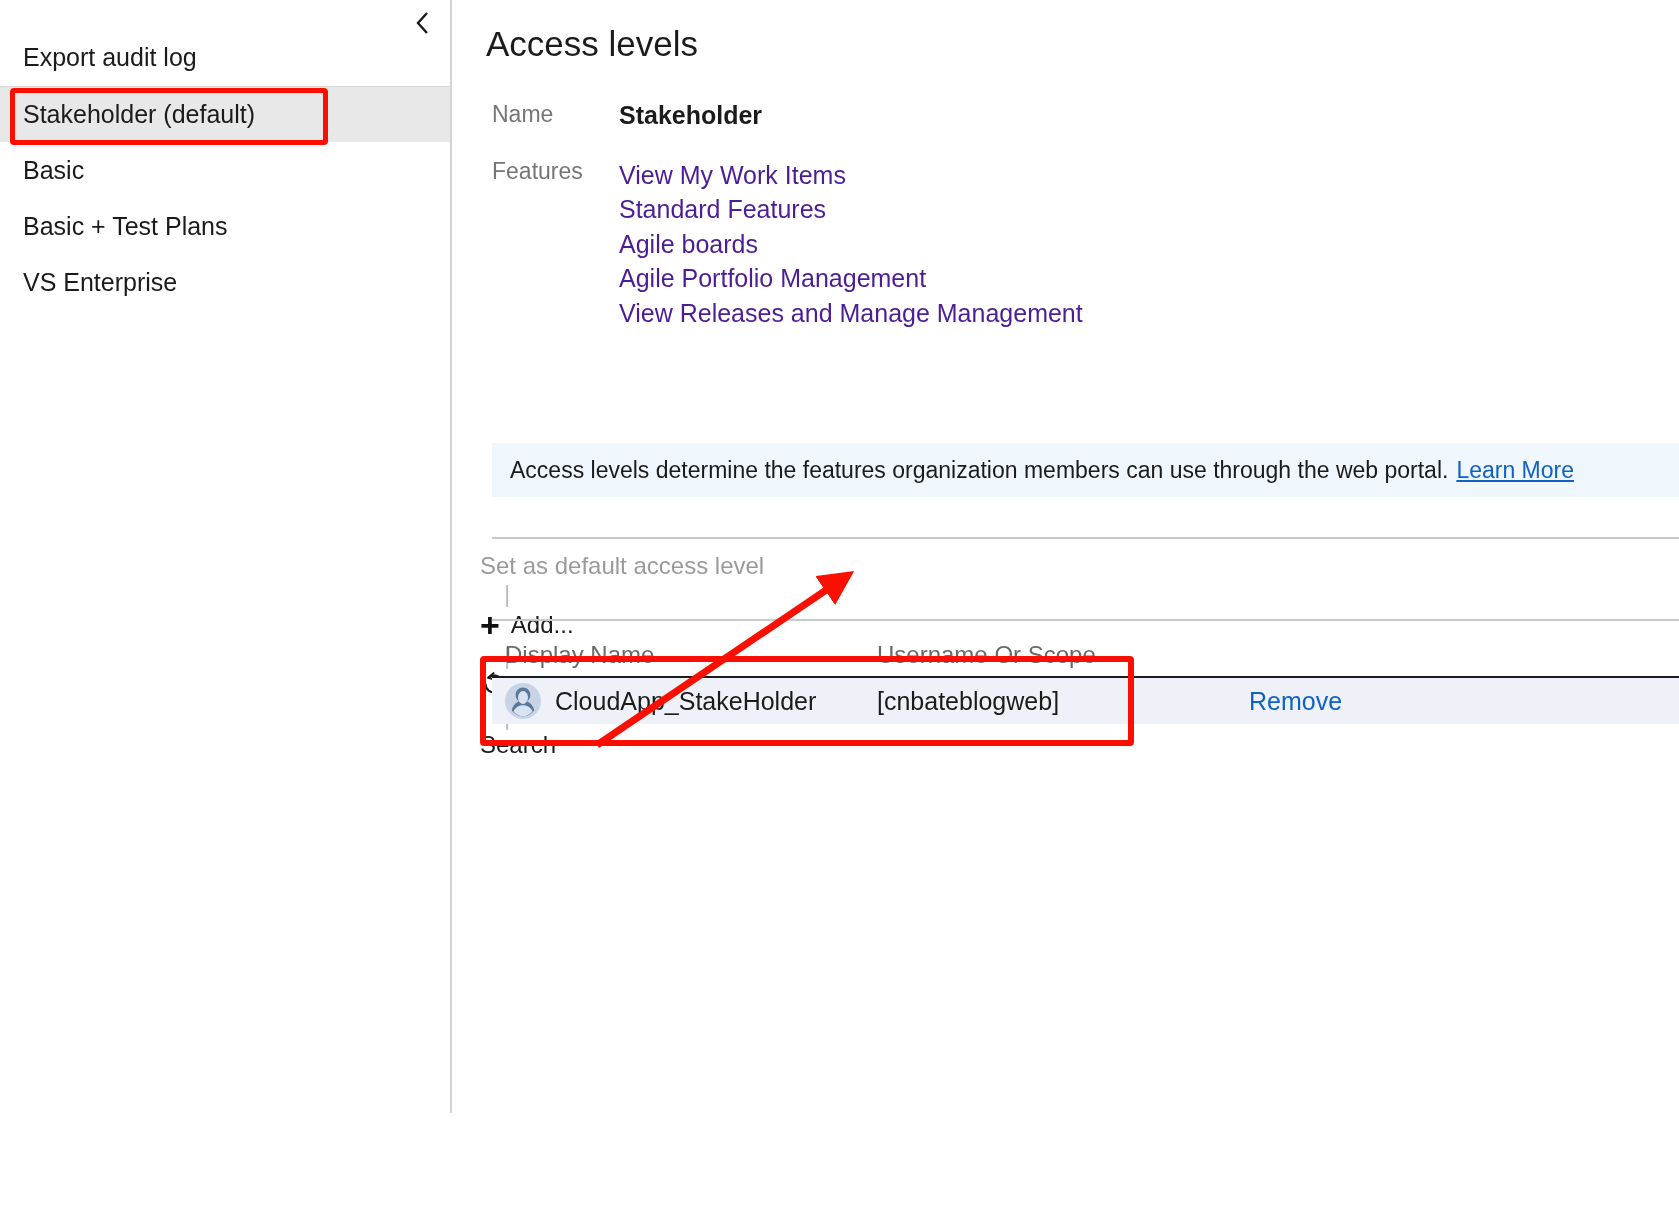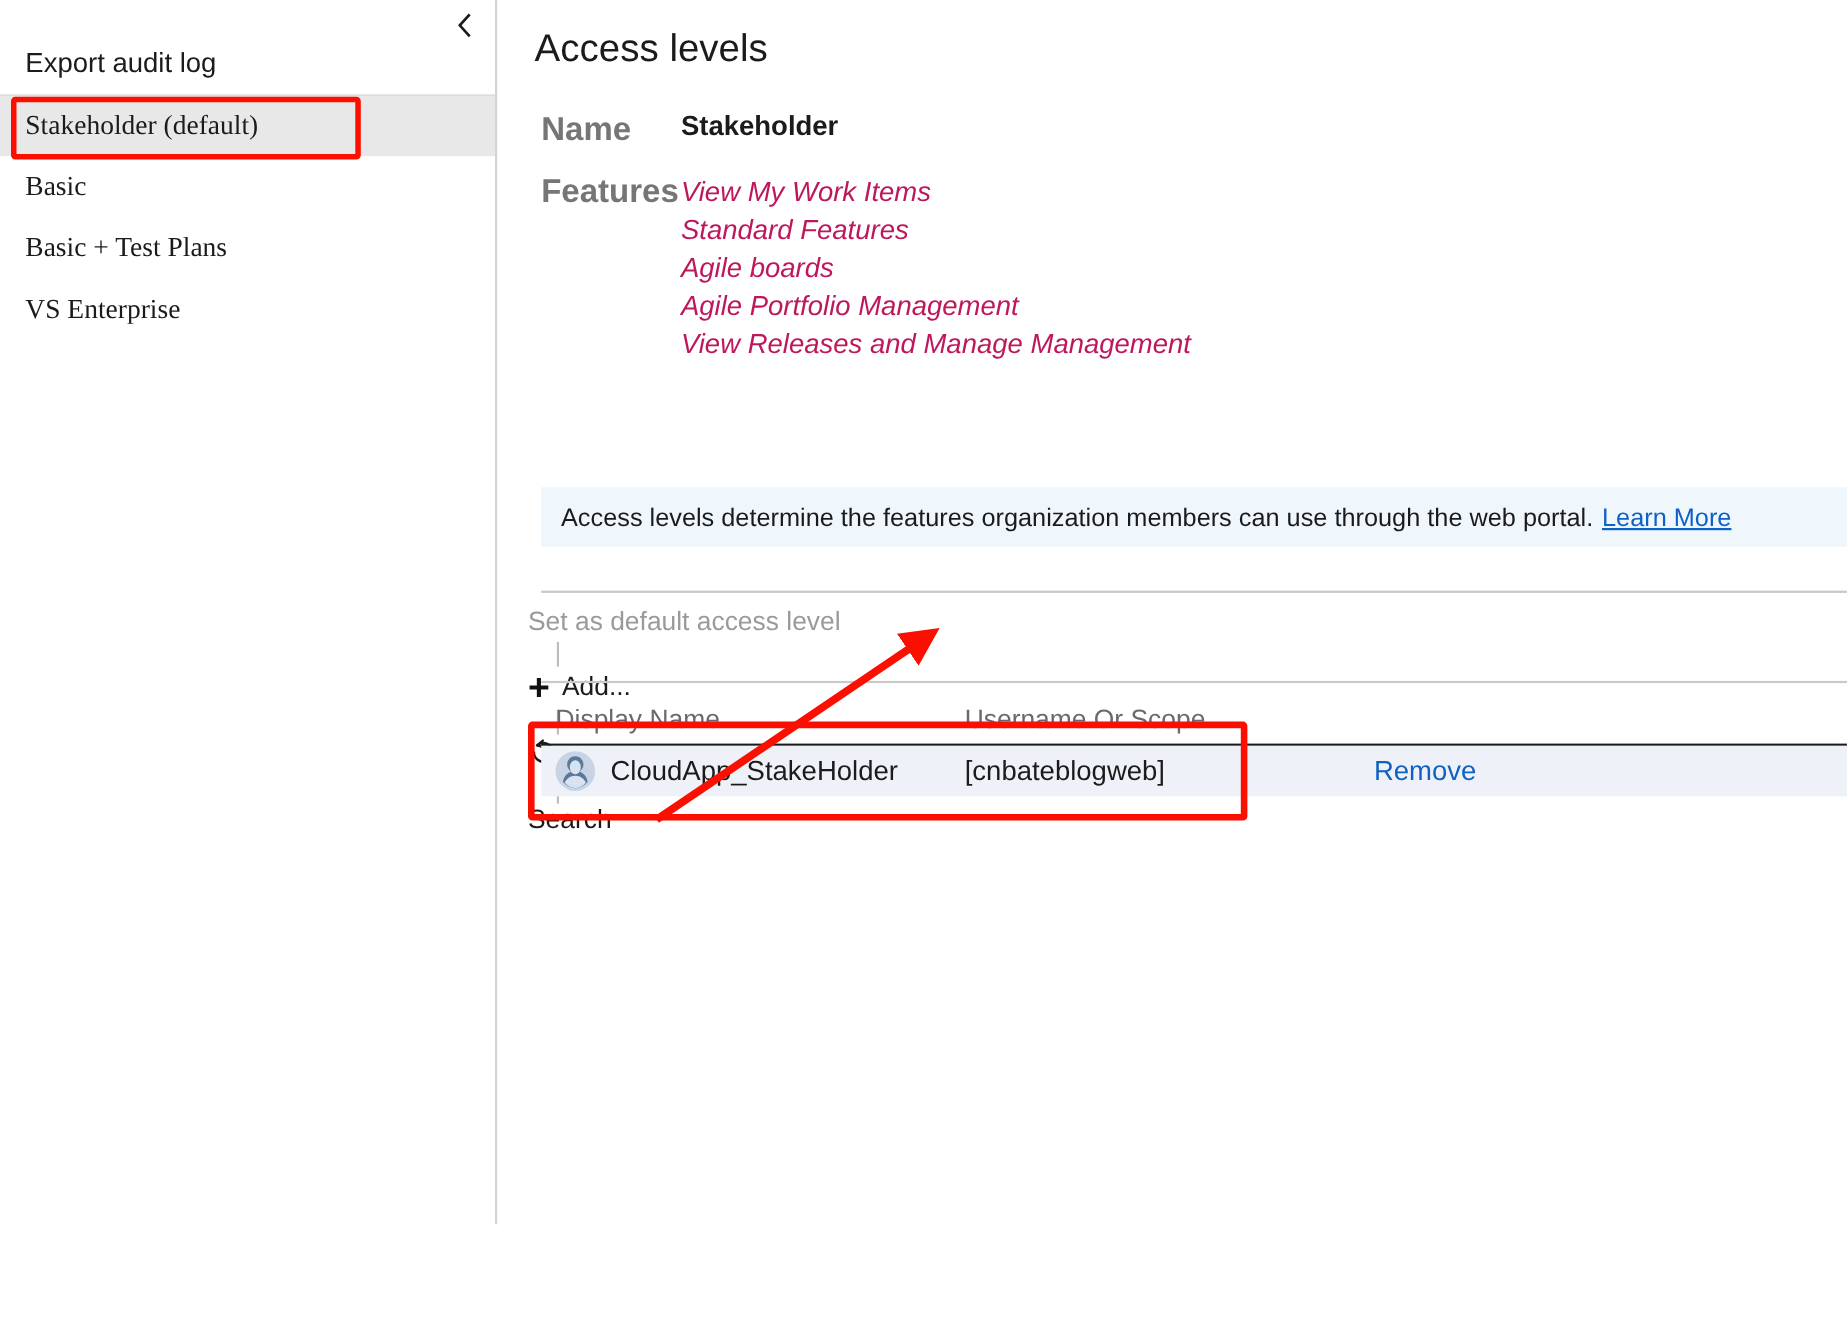--- a/index.html
+++ b/index.html
@@ -28,21 +28,21 @@
   .nav-item {
     height: 56px;
     display: flex; align-items: center;
     padding-left: 23px;
     font-size: 25px;
     color: #1b1b1b;
     cursor: pointer;
     white-space: nowrap;
   }
   #nav-export { position: absolute; left: 0; top: 29px; width: 450px; }
-  #nav-list { position: absolute; left: 0; top: 86px; width: 450px; font-family: Liberation Serif, serif; }
+  #nav-list { position: absolute; left: 0; top: 86px; width: 450px; }
   .nav-item.selected {
     background: #e8e8e8;
     border-top: 1px solid #d8d8d8;
   }
 
   
   #sidebar-anno {
     position: absolute;
     left: 10px; top: 88px;
     width: 318px; height: 57px;
@@ -58,33 +58,33 @@
     background: #ffffff;
   }
   #page-title {
     position: absolute; left: 32px; top: 24px;
     font-size: 35px; color: #1b1b1b; font-weight: 400;
   }
 
   
   .field-label {
     position: absolute; left: 38px;
-    font-size: 30px; color: #767676; font-weight: bold;
+    font-size: 23px; color: #767676;
   }
   .field-value {
     position: absolute; left: 165px;
     font-size: 25px; color: #1b1b1b;
   }
   #name-label { top: 101px; }
   #name-value { top: 101px; font-weight: bold; }
   #features-label { top: 158px; }
   #features-list { position: absolute; left: 165px; top: 158px; }
   .feature-item {
-    font-size: 25px; color: #be185d;
-    line-height: 34.4px; white-space: nowrap; font-style: italic;
+    font-size: 25px; color: #4c1d95;
+    line-height: 34.4px; white-space: nowrap;
   }
 
   
   #info-banner {
     position: absolute; left: 38px; top: 443px;
     width: 1187px; height: 54px;
     background: #eff6fc;
     display: flex; align-items: center;
     padding-left: 18px;
     font-size: 23px; color: #1b1b1b;

